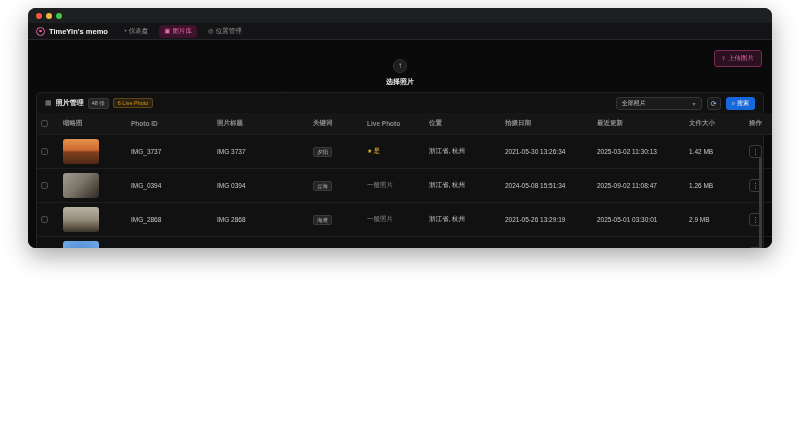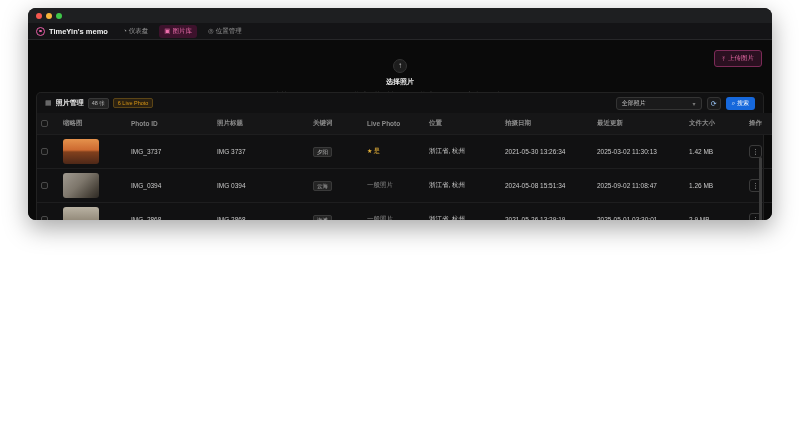--- a/index.html
+++ b/index.html
@@ -1,19 +1,19 @@
 <!DOCTYPE html>
 <html style="--accent: #e85fa8; --primary: #1668dc;"><head>
 <meta charset="utf-8">
 <style>
   * { margin:0; padding:0; box-sizing:border-box; }
   html,body { width:800px; height:426px; background:#ffffff; font-family:"Liberation Sans", sans-serif; overflow:hidden; }
 
   .window {
-    position:absolute; left:28px; top:8px; width:744px; height:212px;
+    position:absolute; left:28px; top:8px; width:744px; height:240px;
     background:#0a0a0a; border-radius:8px; overflow:hidden;
     box-shadow:0 8px 24px rgba(0,0,0,.35);
   }
 
   
   .titlebar { height:15px; background:#1e1f21; display:flex; align-items:center; padding:0 8px; gap:4px; }
   .tl-dot { width:6px; height:6px; border-radius:50%; }
   .tl-red{ background:#f5574e; } .tl-yellow{ background:#f6b53b; } .tl-green{ background:#3fc749; }
 
   

